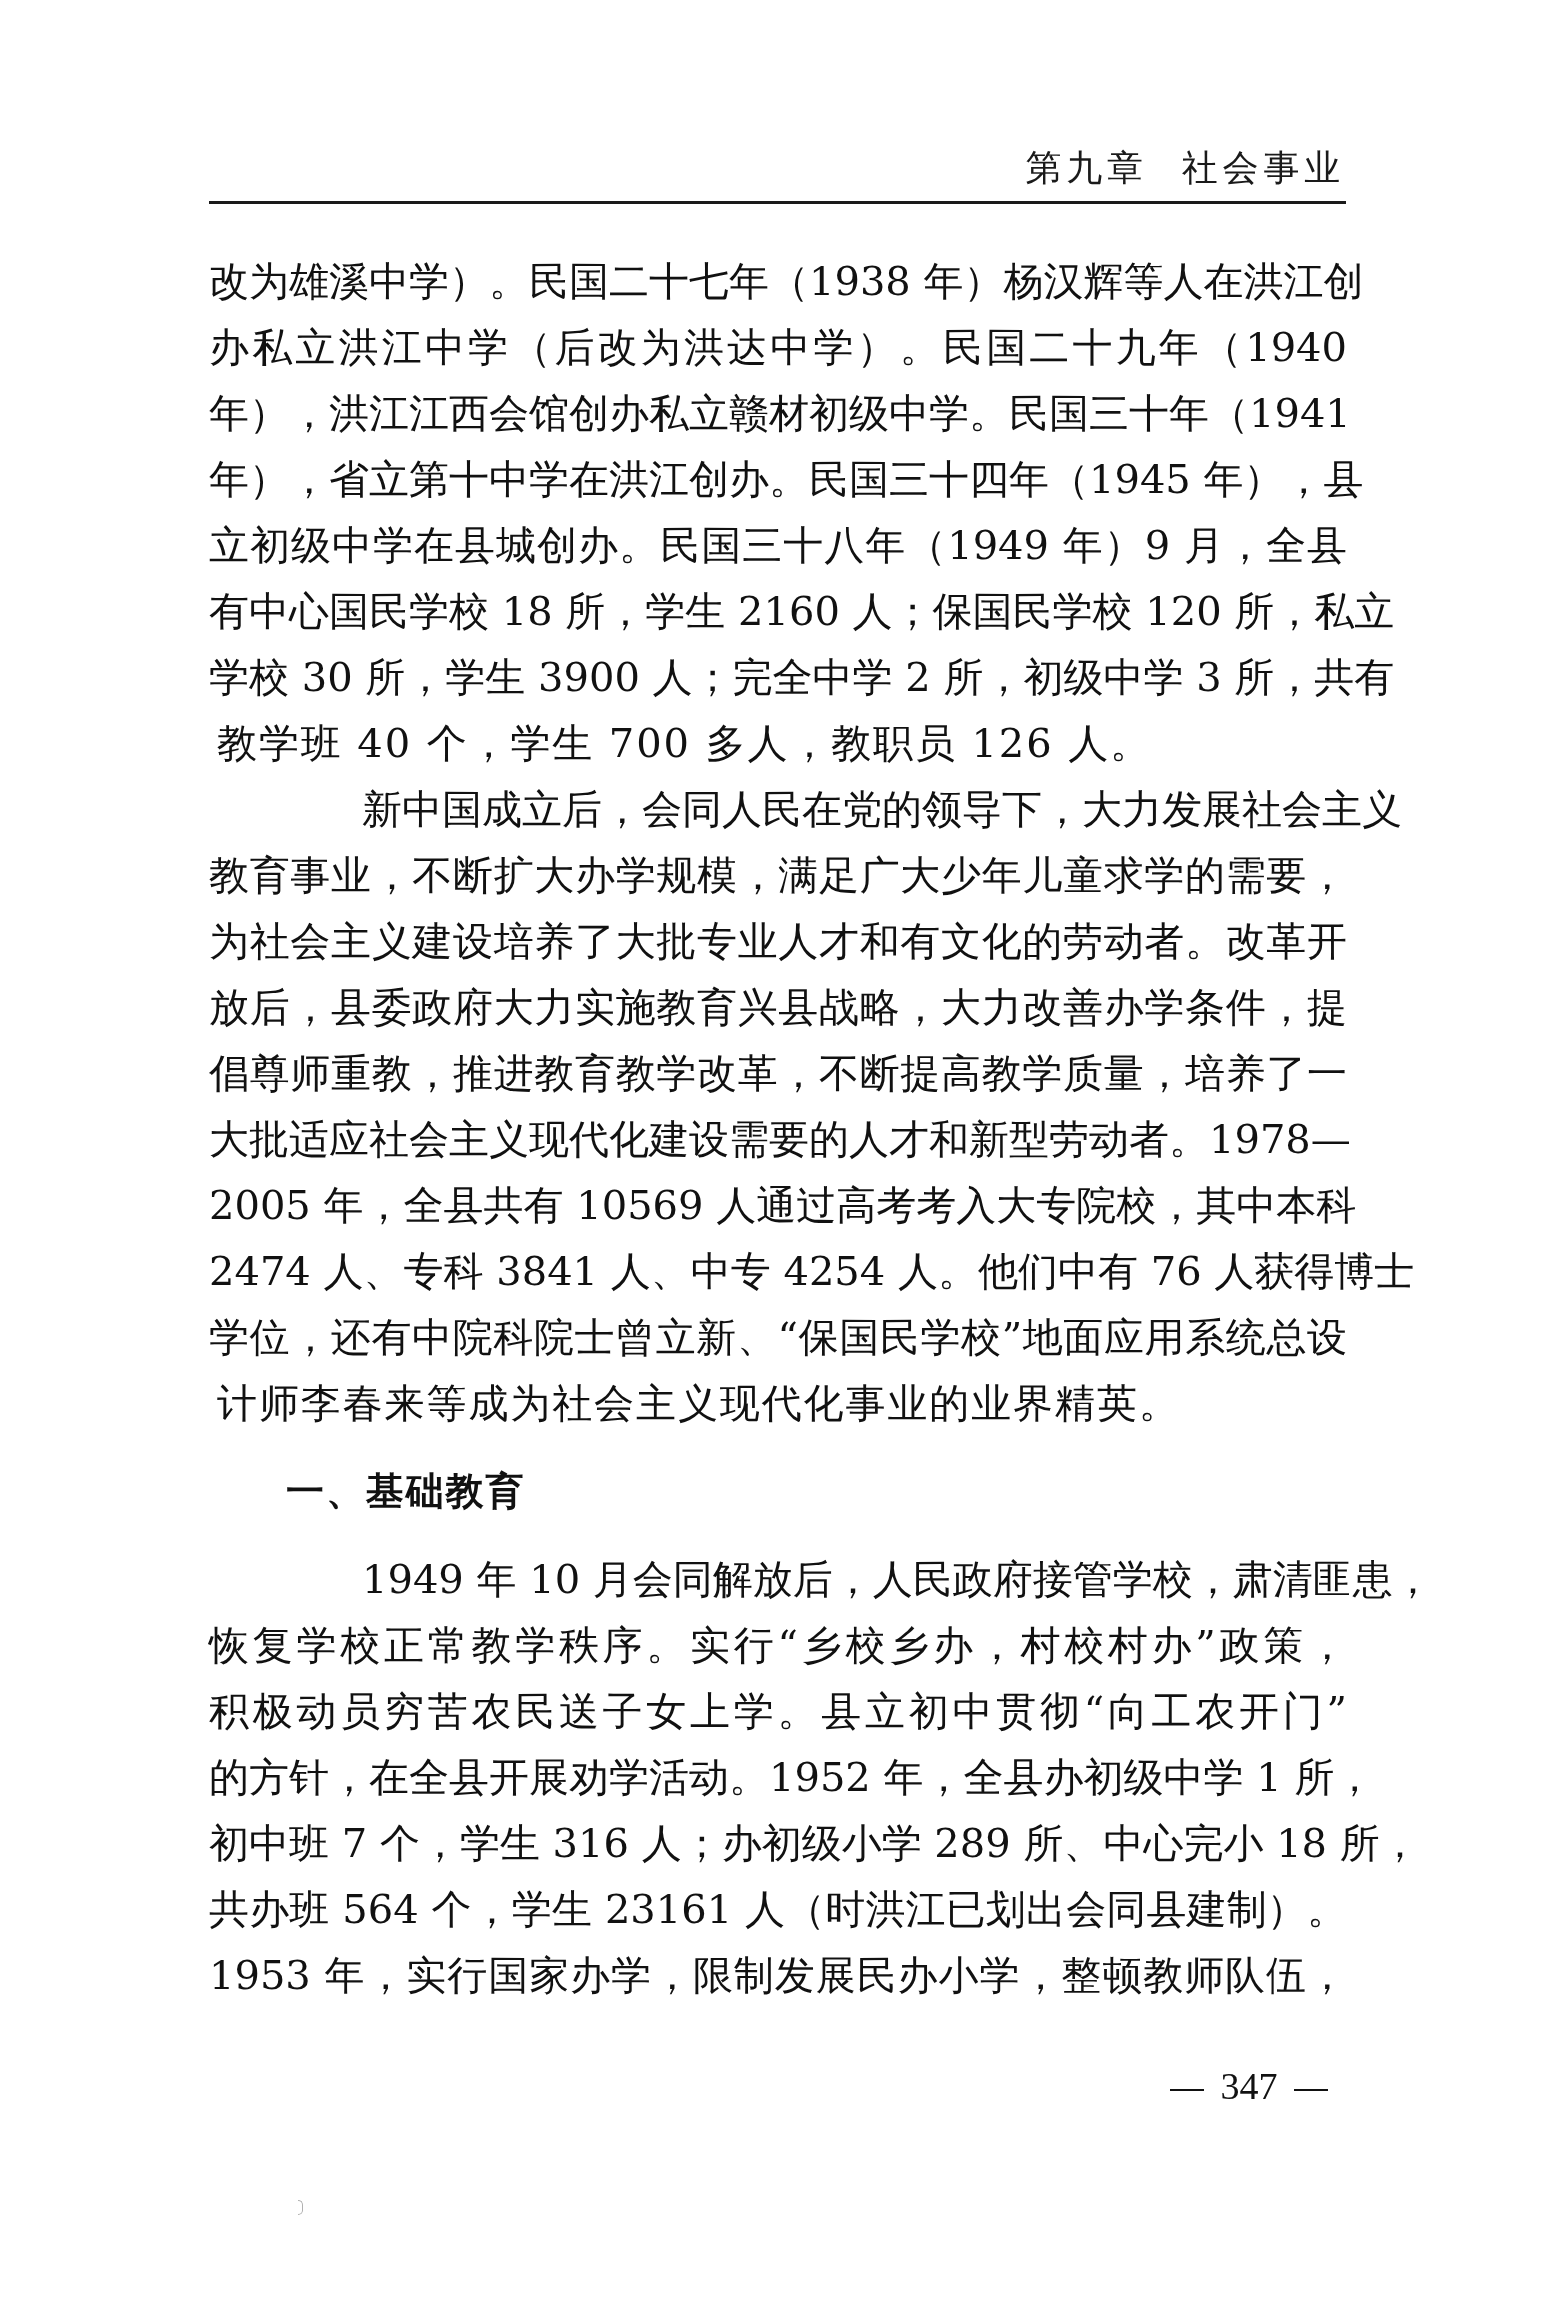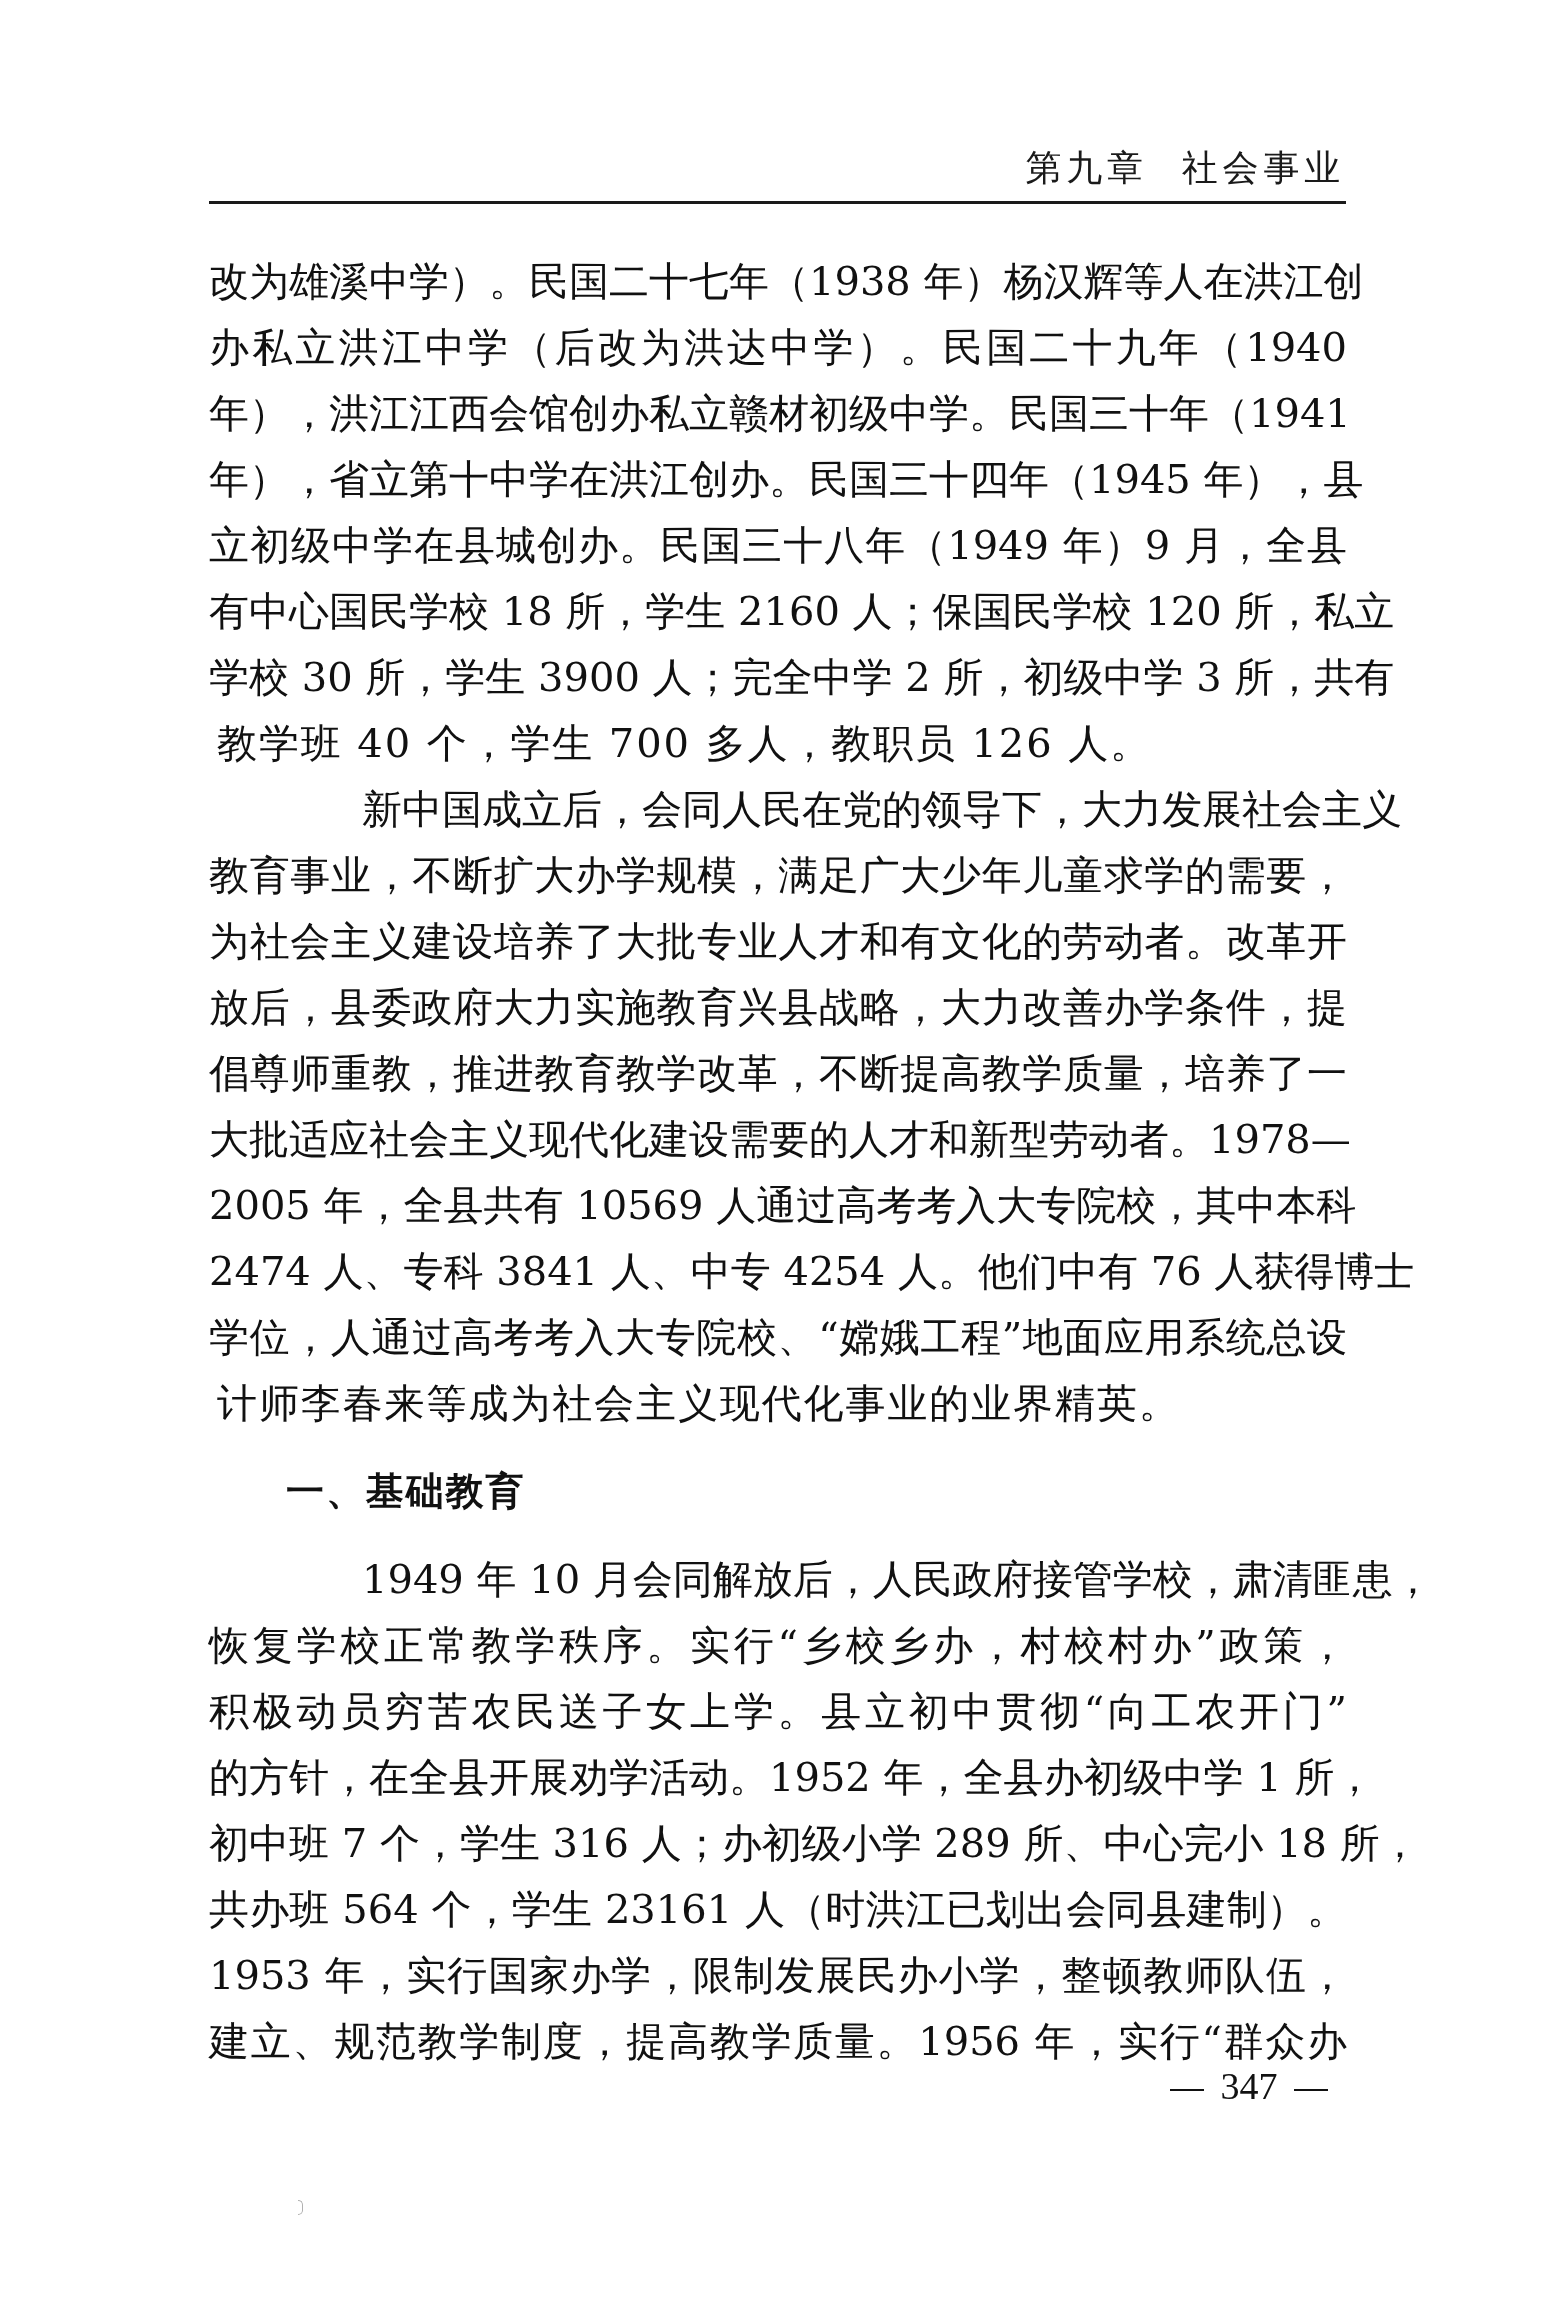--- a/index.html
+++ b/index.html
@@ -125,35 +125,34 @@
 
   <div>
     <div class="line indent">新中国成立后，会同人民在党的领导下，大力发展社会主义</div>
     <div class="line">教育事业，不断扩大办学规模，满足广大少年儿童求学的需要，</div>
     <div class="line">为社会主义建设培养了大批专业人才和有文化的劳动者。改革开</div>
     <div class="line">放后，县委政府大力实施教育兴县战略，大力改善办学条件，提</div>
     <div class="line">倡尊师重教，推进教育教学改革，不断提高教学质量，培养了一</div>
     <div class="line">大批适应社会主义现代化建设需要的人才和新型劳动者。1978—</div>
     <div class="line">2005 年，全县共有 10569 人通过高考考入大专院校，其中本科</div>
     <div class="line">2474 人、专科 3841 人、中专 4254 人。他们中有 76 人获得博士</div>
-    <div class="line">学位，人通过高考考入大专院校、“嫦娥工程”地面应用系统总设</div>
+    <div class="line">学位，还有中院科院士曾立新、“保国民学校”地面应用系统总设</div>
     <div class="line last">计师李春来等成为社会主义现代化事业的业界精英。</div>
   </div>
 
   <div class="section-heading">一、基础教育</div>
 
   <div>
     <div class="line indent">1949 年 10 月会同解放后，人民政府接管学校，肃清匪患，</div>
     <div class="line">恢复学校正常教学秩序。实行“乡校乡办，村校村办”政策，</div>
     <div class="line">积极动员穷苦农民送子女上学。县立初中贯彻“向工农开门”</div>
     <div class="line">的方针，在全县开展劝学活动。1952 年，全县办初级中学 1 所，</div>
     <div class="line">初中班 7 个，学生 316 人；办初级小学 289 所、中心完小 18 所，</div>
     <div class="line">共办班 564 个，学生 23161 人（时洪江已划出会同县建制）。</div>
     <div class="line">1953 年，实行国家办学，限制发展民办小学，整顿教师队伍，</div>
-    <div class="line">建立、规范教学制度，提高教学质量。1956 年，实行“群众办</div>
   </div>
 </div>
 
 <div class="page-number">
   <span class="dash"></span><span>347</span><span class="dash"></span>
 </div>
 
 <div class="scan-mark"></div>
 
 

